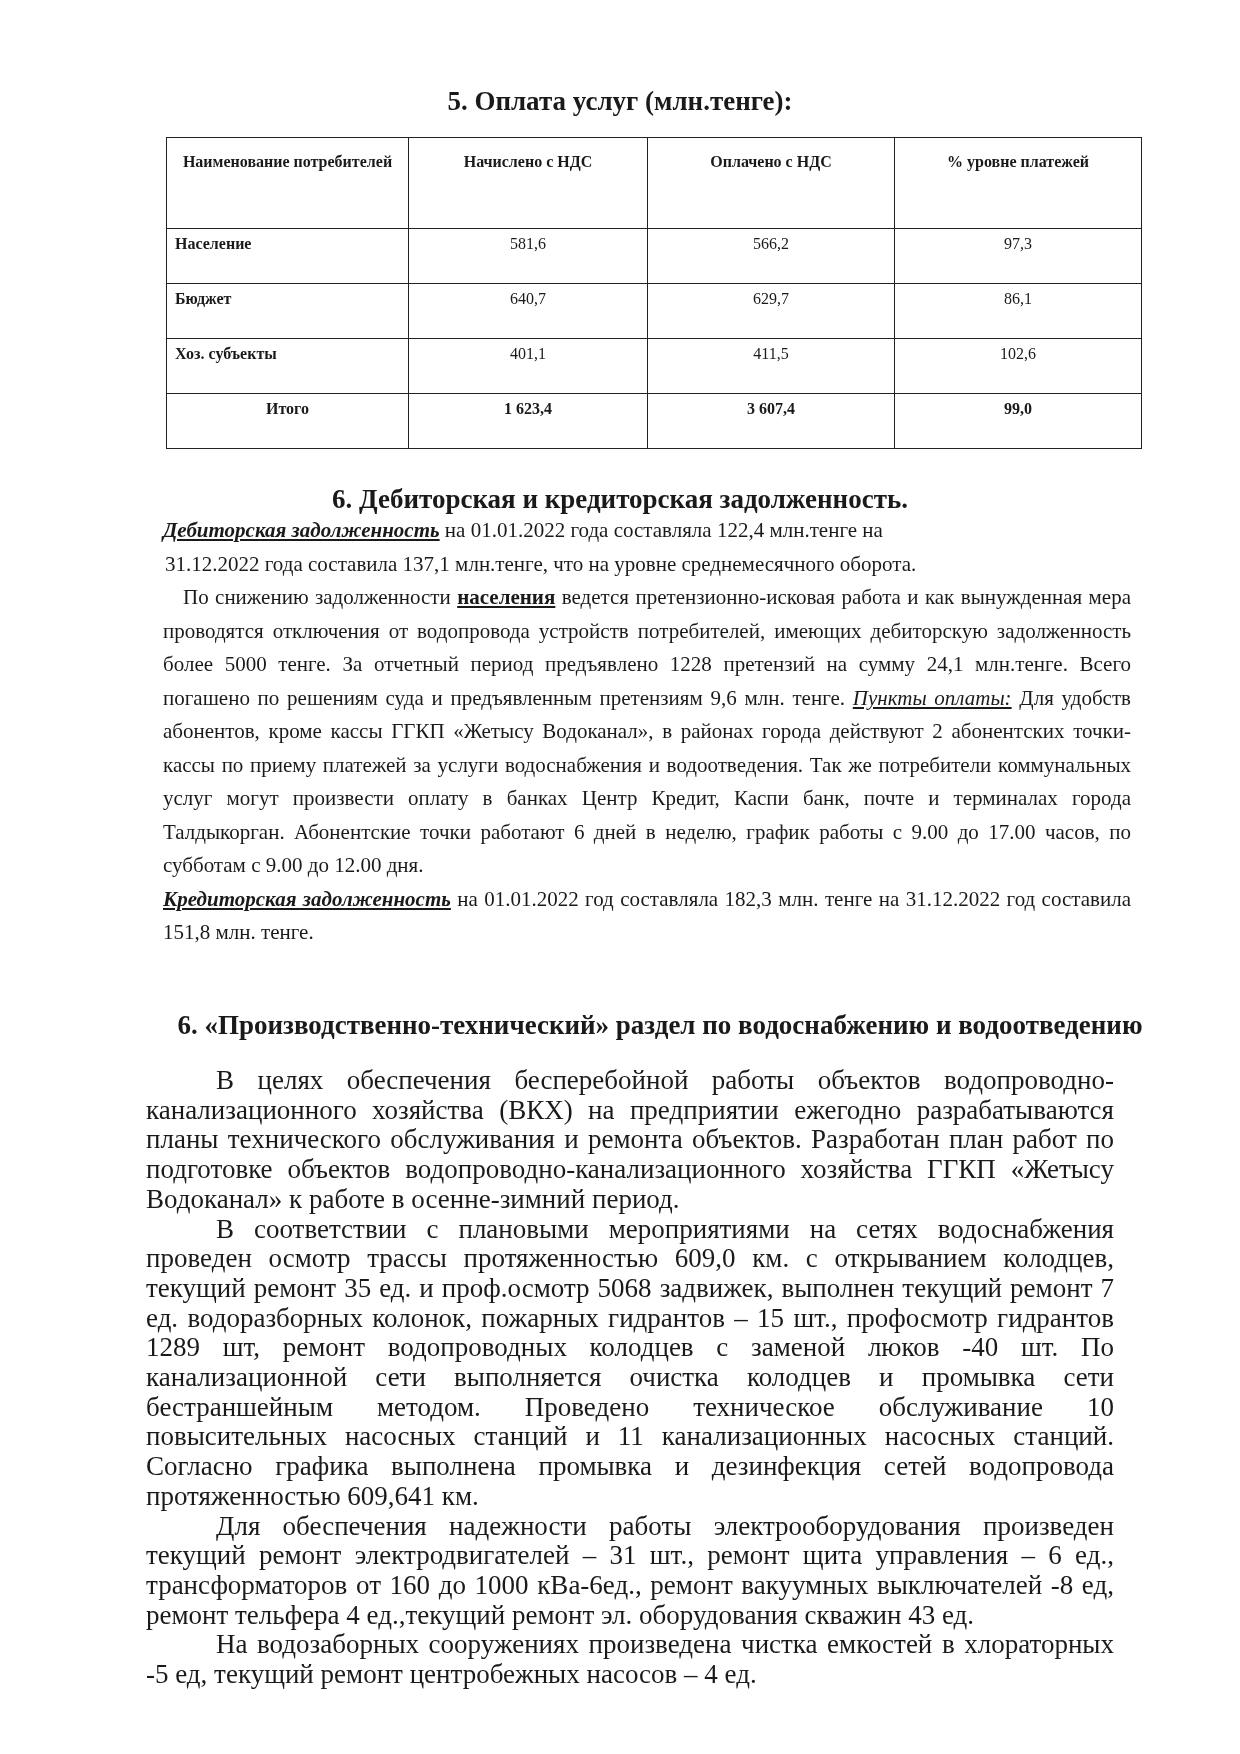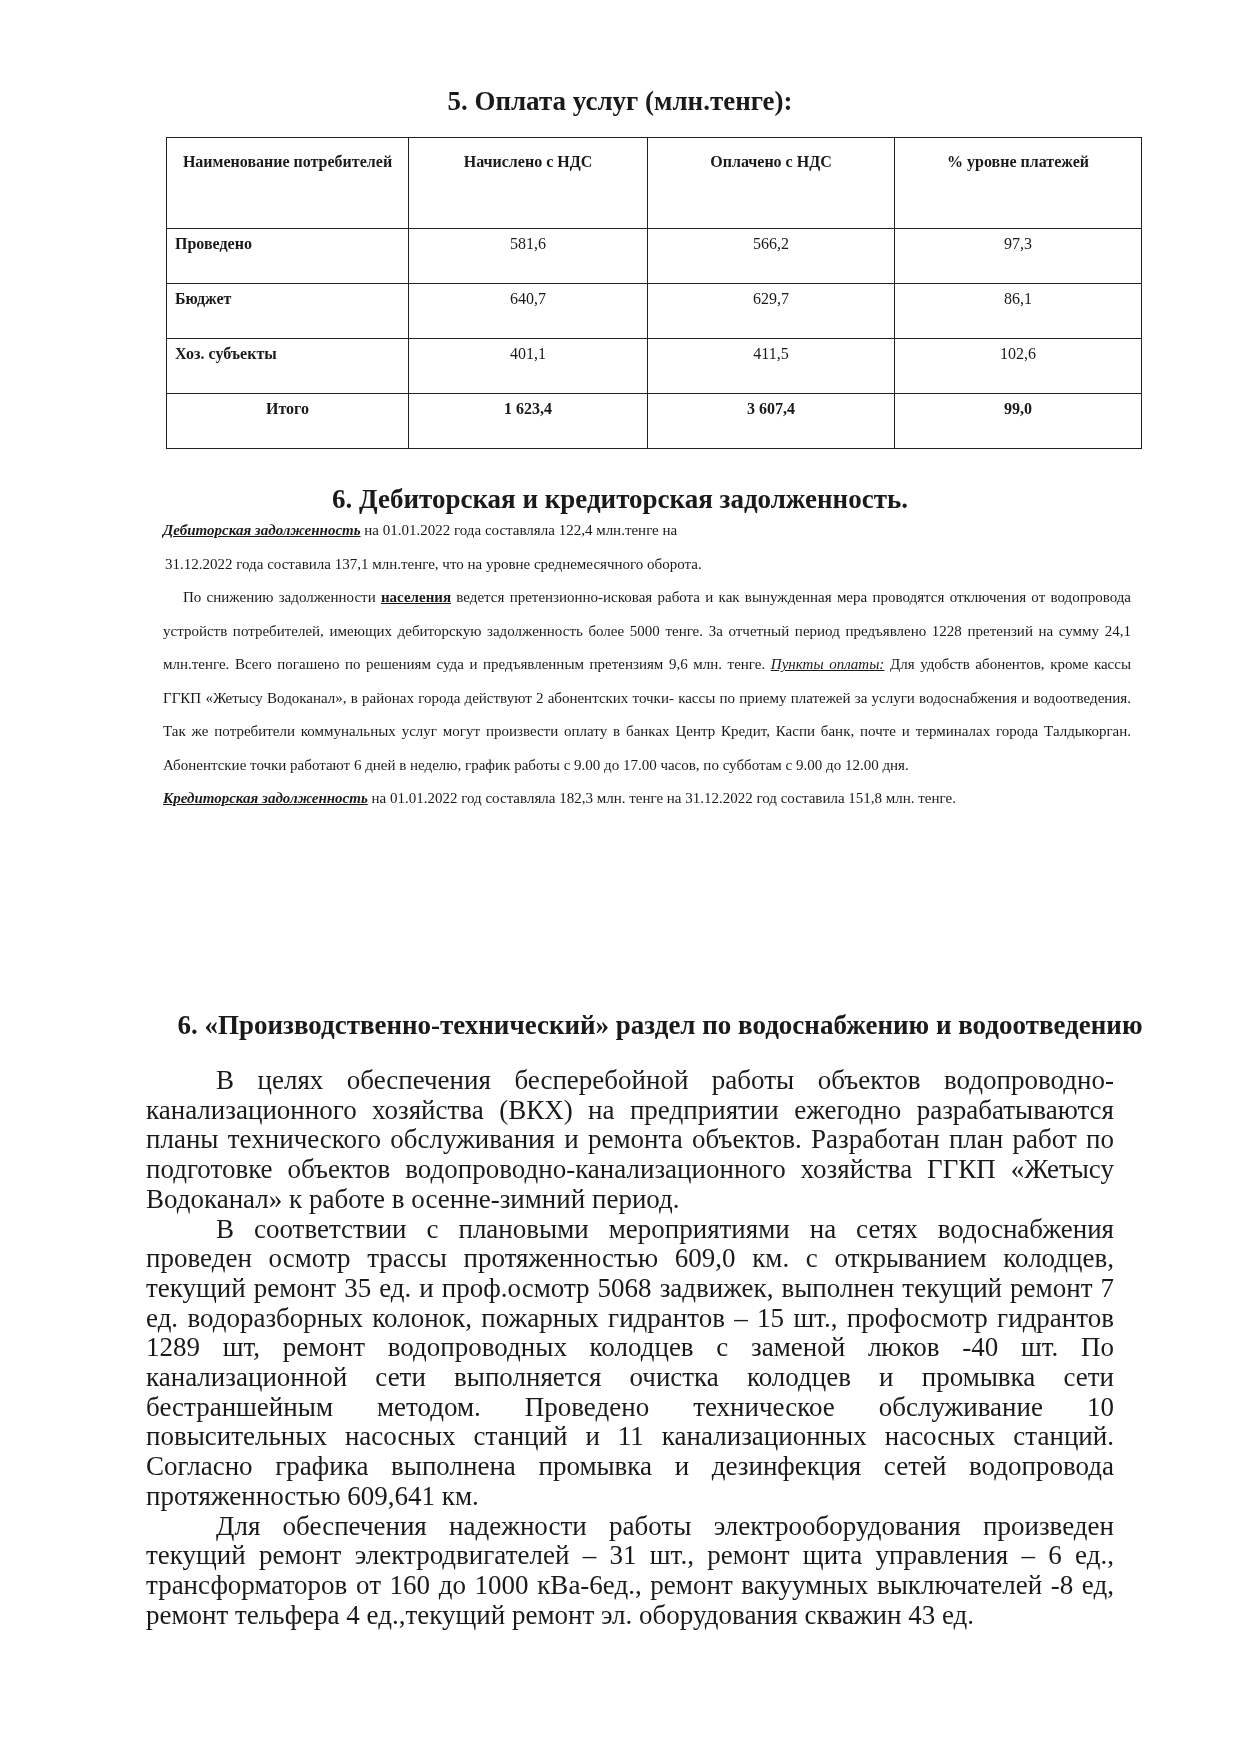--- a/index.html
+++ b/index.html
@@ -19,21 +19,21 @@
   table.pay td, table.pay th {
     border: 1.5px solid #222; vertical-align: top; padding: 6px 8px 0 8px;
   }
   table.pay th { font-weight: bold; height: 84px; text-align: center; line-height: 36px; }
   table.pay td { height: 48px; text-align: center; }
   table.pay td.name { text-align: left; font-weight: bold; }
   table.pay tr.total td { font-weight: bold; text-align: center; }
   .col1 { width: 225px; } .col2 { width: 222px; } .col3 { width: 230px; } .col4 { width: 230px; }
 
   .para {
-    position: absolute; left: 163px; width: 968px; font-size: 15px;
+    position: absolute; left: 163px; width: 968px; font-size: 21px;
     line-height: 33.5px; text-align: justify;
   }
   .para2 {
     position: absolute; left: 146px; width: 968px; font-size: 27px;
     line-height: 29.7px; text-align: justify;
   }
   .ul-bi { font-weight: bold; font-style: italic; text-decoration: underline; }
   .ul-b { font-weight: bold; text-decoration: underline; }
   .ul-i { font-style: italic; text-decoration: underline; }
   .ind { display: inline-block; width: 70px; }
@@ -49,21 +49,21 @@
 
   <table class="pay">
     <tbody>
         <tr>
       <th class="col1">Наименование потребителей</th>
       <th class="col2">Начислено с НДС</th>
       <th class="col3">Оплачено с  НДС</th>
       <th class="col4">% уровне платежей</th>
     </tr>
     <tr>
-      <td class="name">Проведено</td>
+      <td class="name">Население</td>
       <td>581,6</td>
       <td>566,2</td>
       <td>97,3</td>
     </tr>
     <tr>
       <td class="name">Бюджет</td>
       <td>640,7</td>
       <td>629,7</td>
       <td>86,1</td>
     </tr>
@@ -90,15 +90,16 @@
     <span class="line"><span class="ind2"></span><span>По снижению задолженности </span><span class="ul-b">населения</span><span> ведется претензионно-исковая работа и как вынужденная мера проводятся отключения от водопровода устройств потребителей, имеющих дебиторскую задолженность более 5000 тенге. За отчетный период предъявлено 1228 претензий на сумму 24,1 млн.тенге. Всего погашено по решениям суда и предъявленным претензиям 9,6 млн. тенге. </span><span class="ul-i">Пункты оплаты:</span><span> Для удобств абонентов, кроме кассы ГГКП «Жетысу Водоканал», в районах города действуют 2 абонентских точки- кассы по приему платежей за услуги водоснабжения и водоотведения. Так же потребители коммунальных услуг могут произвести оплату в банках Центр Кредит, Каспи банк, почте и терминалах города Талдыкорган. Абонентские точки работают 6 дней в неделю, график работы с 9.00 до 17.00 часов, по субботам с 9.00 до 12.00 дня.</span></span>
     <span class="line"><span class="ul-bi">Кредиторская задолженность</span><span> на 01.01.2022 год составляла 182,3 млн. тенге на 31.12.2022 год составила 151,8 млн. тенге.</span></span>
   </div>
 
   <div class="h-center" style="top:1010px; left:40px;">6.   «Производственно-технический» раздел по водоснабжению и водоотведению</div>
 
   <div class="para2" style="top:1066px;">
     <span class="line"><span class="ind"></span><span>В целях обеспечения бесперебойной работы объектов водопроводно-канализационного хозяйства (ВКХ) на предприятии ежегодно разрабатываются планы технического обслуживания и ремонта объектов. Разработан план работ по подготовке объектов водопроводно-канализационного хозяйства ГГКП «Жетысу Водоканал» к работе в осенне-зимний период.</span></span>
     <span class="line"><span class="ind"></span><span>В соответствии с плановыми мероприятиями на сетях водоснабжения проведен осмотр трассы протяженностью 609,0 км. с открыванием колодцев, текущий ремонт 35 ед. и проф.осмотр 5068 задвижек, выполнен  текущий ремонт 7 ед. водоразборных колонок, пожарных гидрантов – 15 шт., профосмотр гидрантов 1289 шт, ремонт водопроводных колодцев с заменой люков -40 шт. По канализационной сети выполняется очистка колодцев и промывка сети бестраншейным методом. Проведено техническое обслуживание 10 повысительных насосных станций и 11 канализационных насосных станций. Согласно графика выполнена промывка и дезинфекция сетей водопровода протяженностью 609,641 км.</span></span>
     <span class="line"><span class="ind"></span><span>Для обеспечения надежности работы электрооборудования произведен текущий ремонт электродвигателей – 31 шт., ремонт щита управления – 6 ед., трансформаторов от 160 до 1000 кВа-6ед., ремонт вакуумных выключателей -8 ед, ремонт тельфера 4 ед.,текущий ремонт эл. оборудования скважин 43 ед.</span></span>
+    <span class="line"><span class="ind"></span><span>На водозаборных сооружениях произведена чистка емкостей в хлораторных -5 ед, текущий ремонт центробежных насосов – 4 ед.</span></span>
   </div>
 
 </div>
 
 </body></html>

